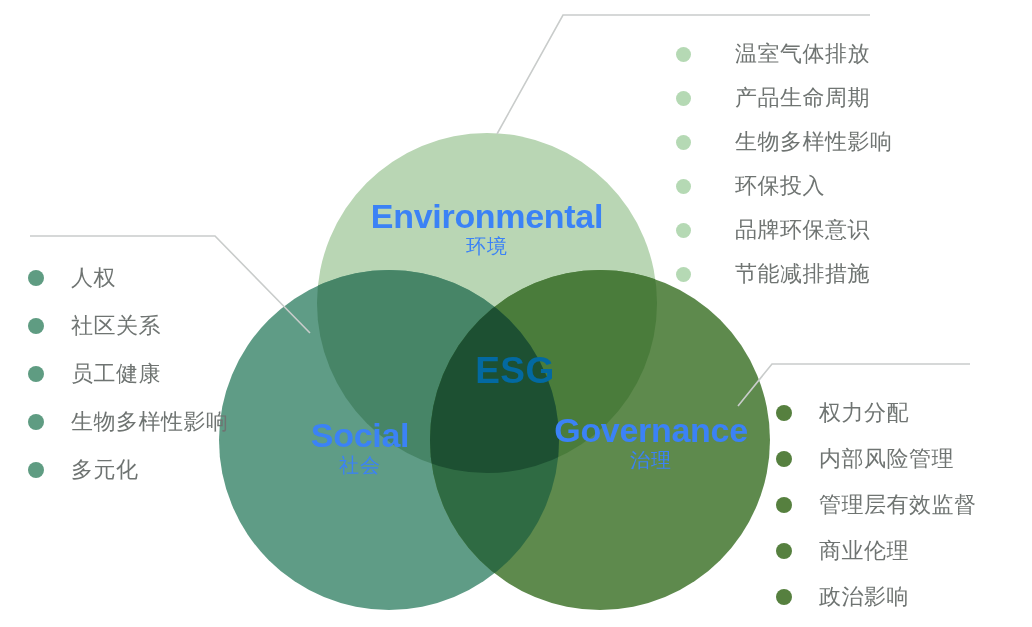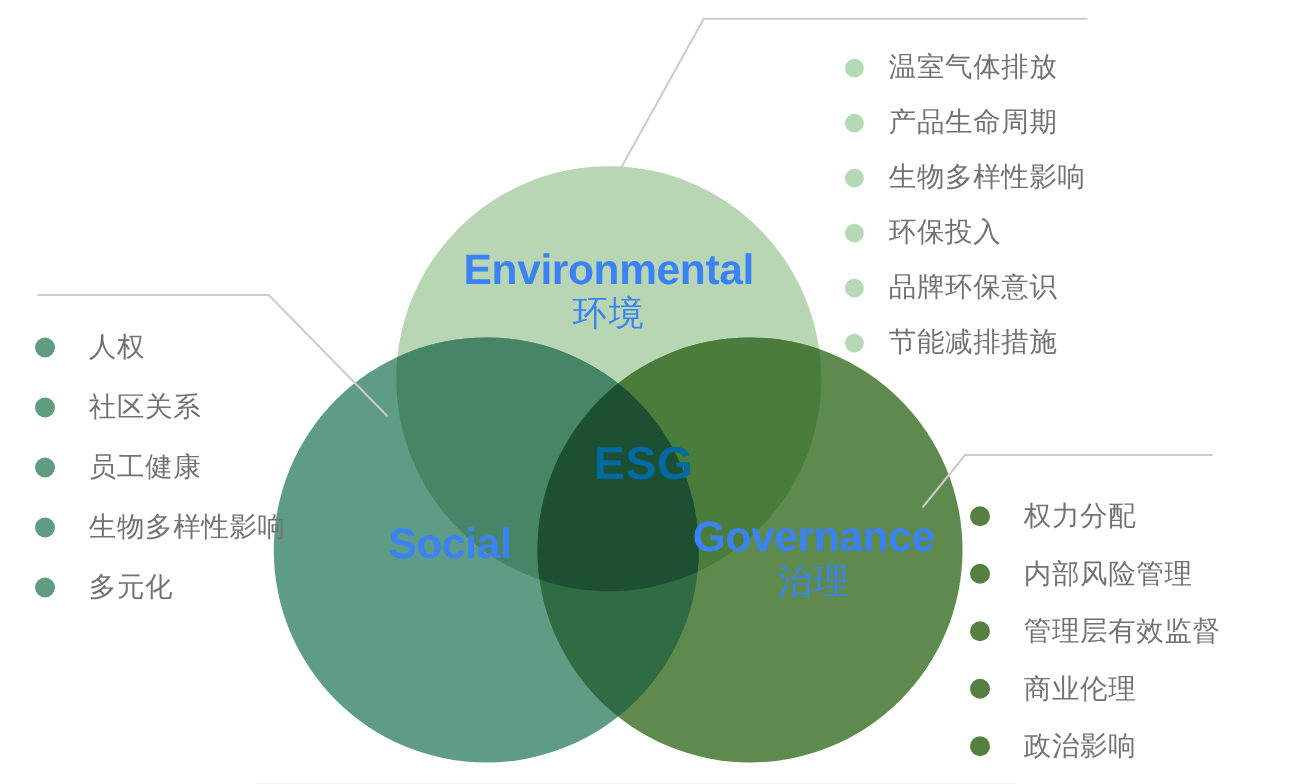--- a/index.html
+++ b/index.html
@@ -41,21 +41,21 @@
   }
   .circle-label .en {
     display: block;
     font-size: 34px;
     font-weight: bold;
     letter-spacing: -0.3px;
     white-space: nowrap;
   }
   .circle-label .zh {
     display: block;
-    font-size: 28px;
+    font-size: 20px;
     font-weight: normal;
     letter-spacing: 1px;
     margin-top: 2px;
     white-space: nowrap;
   }
 
   #label-environmental {
     left: 287px;
     top: 198px;
     width: 400px;
@@ -116,21 +116,21 @@
     left: 676px;
     top: 32px;
   }
   #list-environmental .bullet-item { height: 44px; }
   #list-environmental .bullet-dot {
     width: 15px; height: 15px;
     background: #b5d9b4;
   }
   #list-environmental .bullet-text {
     font-size: 22px;
-    margin-left: 20px;
+    margin-left: 44px;
     letter-spacing: 0.5px;
   }
 
   
   #list-social {
     left: 28px;
     top: 254px;
   }
   #list-social .bullet-item { height: 48px; }
   #list-social .bullet-dot {
@@ -213,20 +213,21 @@
     <polyline points="738,406 772,364 970,364" fill="none" stroke="#c9cccb" stroke-width="1.6"></polyline>
   </svg>
 
   <div class="circle-label" id="label-environmental">
     <span class="en">Environmental</span>
     <span class="zh">环境</span>
   </div>
 
   <div class="circle-label" id="label-social">
     <span class="en">Social</span>
+    <span class="zh">社会</span>
   </div>
 
   <div class="circle-label" id="label-governance">
     <span class="en">Governance</span>
     <span class="zh">治理</span>
   </div>
 
   <div id="label-esg">ESG</div>
 
   <div class="bullet-list" id="list-environmental">

